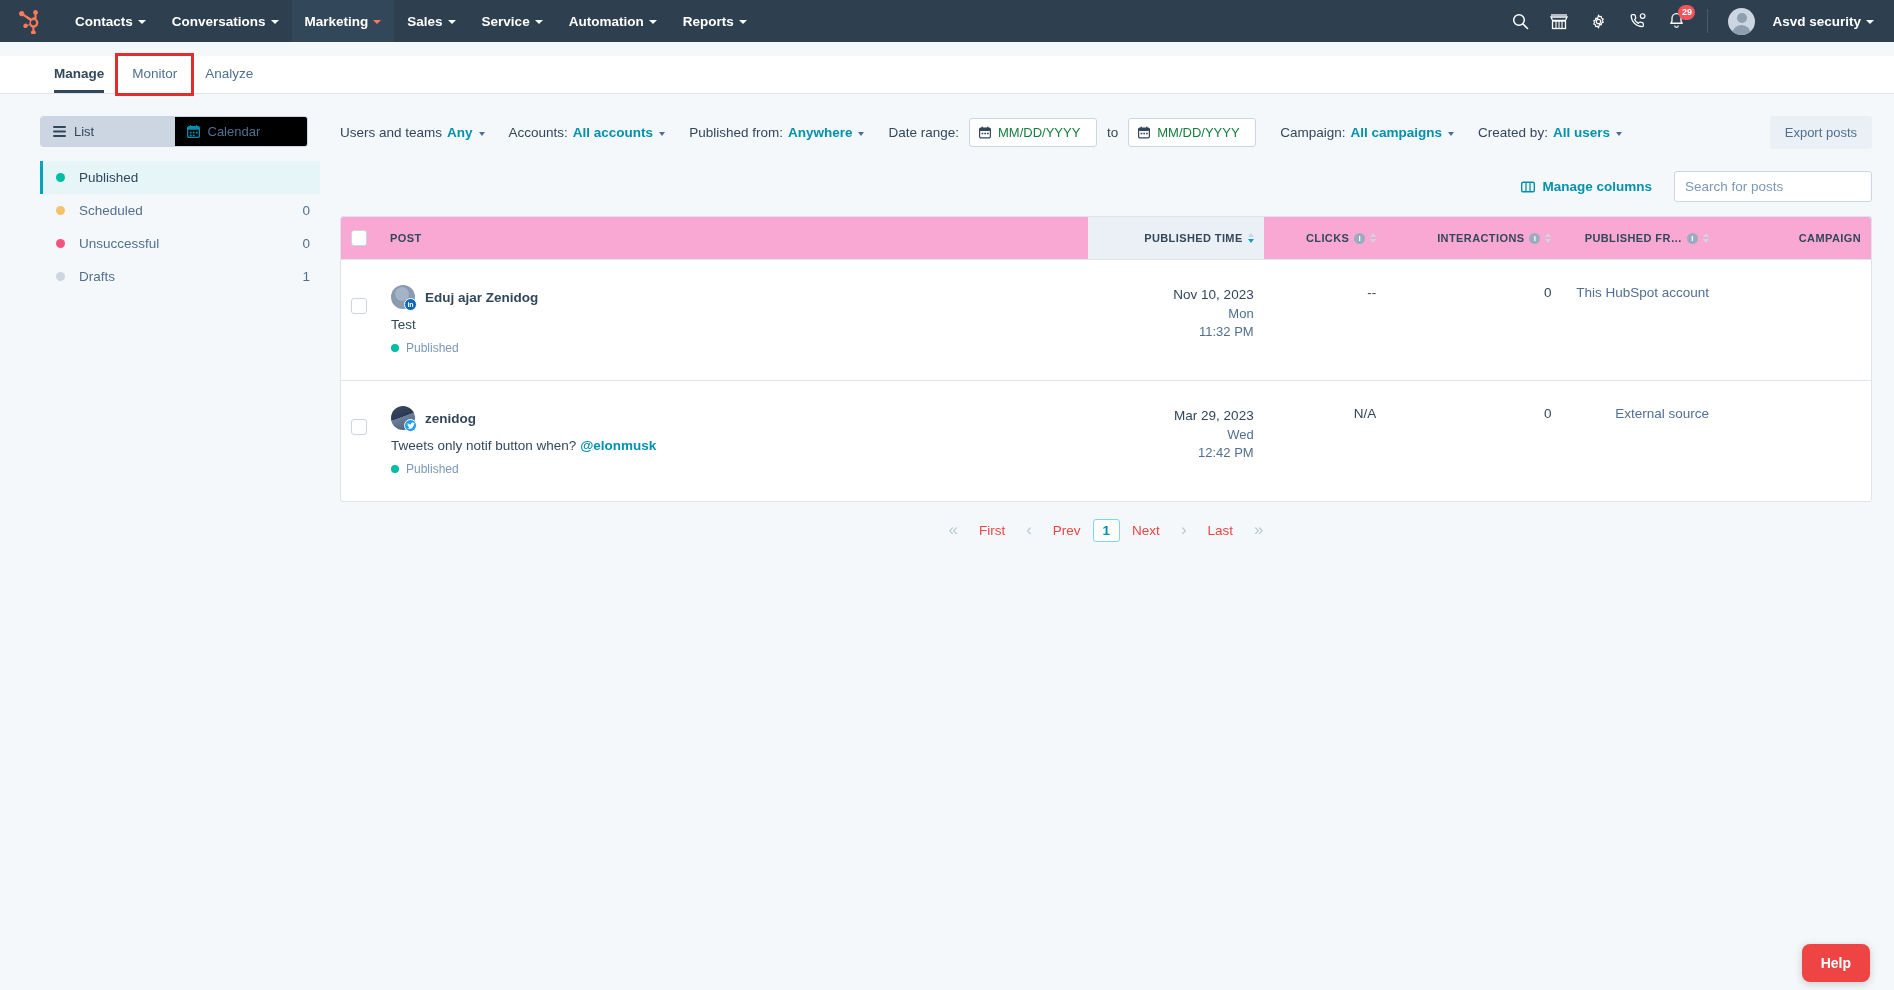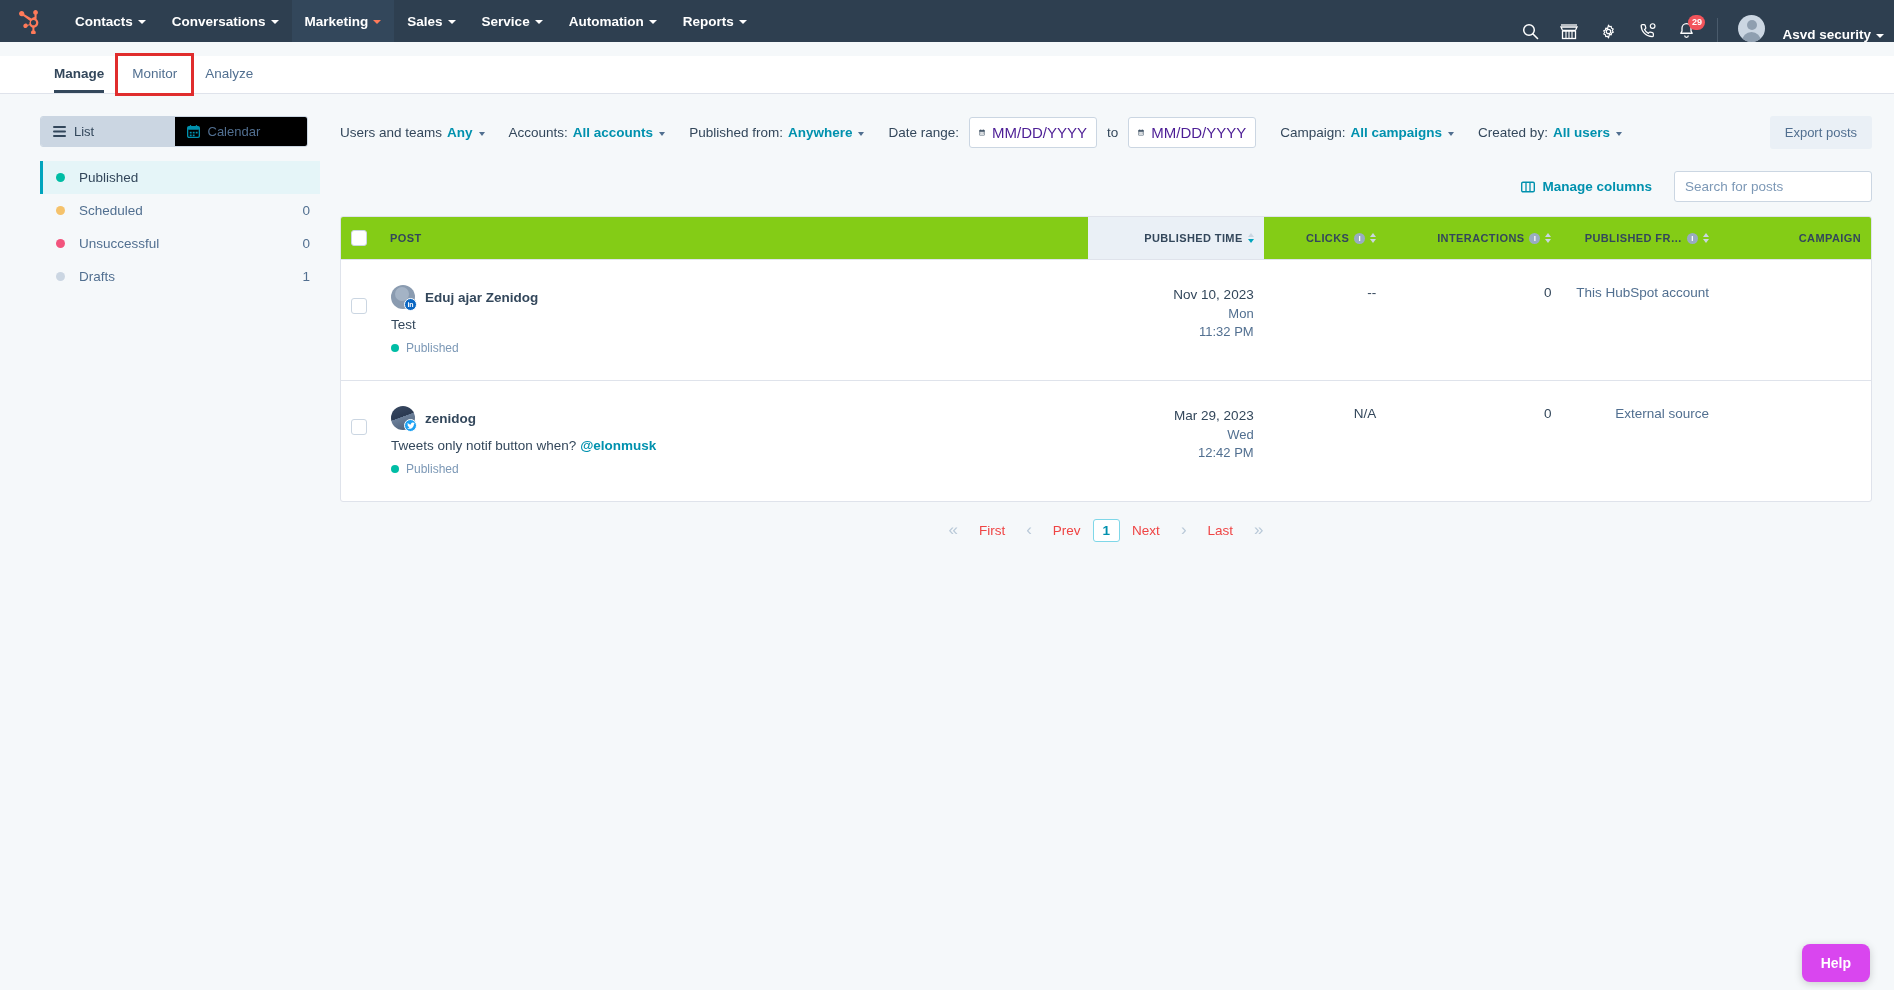--- a/index.html
+++ b/index.html
@@ -30,22 +30,22 @@
     white-space: nowrap;
   }
   .nav-item.active { background: #33475b; }
   .caret {
     width: 0; height: 0; border-left: 4px solid transparent;
     border-right: 4px solid transparent; border-top: 4.5px solid #ffffff;
     margin-top: 2px;
   }
   .nav-item.active .caret { border-top-color: #ff7a59; }
   .nav-right {
-    margin-left: auto; display: flex; align-items: flex-end;
-    padding-right: 10px; gap: 17px;
+    margin-left: auto; display: flex; align-items: center;
+    padding-right: 20px; gap: 17px;
   }
   .nav-icon {
     width: 22px; height: 22px; display: flex; align-items: center;
     justify-content: center; cursor: pointer; position: relative;
     color: #ffffff;
   }
   .badge {
     position: absolute; top: -5px; right: -8px;
     background: #f2545b; color: #fff; font-size: 9px; font-weight: bold;
     border-radius: 9px; min-width: 17px; height: 15px; line-height: 15px;
@@ -124,21 +124,21 @@
   .fcaret {
     width: 0; height: 0; border-left: 3.5px solid transparent;
     border-right: 3.5px solid transparent; border-top: 4px solid #516f90;
     margin-left: 1px; margin-top: 2px;
   }
   .date-input {
     display: flex; align-items: center; gap: 7px;
     border: 1px solid #cbd6e2; border-radius: 3px; background: #fff;
     padding: 6px 9px; width: 128px; cursor: text;
   }
-  .date-input .ph { font-size: 15px; color: #4c1d95; }
+  .date-input .ph { font-size: 13px; color: #15803d; }
   .to-word { font-size: 13.5px; color: #33475b; margin: 0 10px; }
   .export-btn {
     margin-left: auto; background: #eaf0f6; color: #516f90;
     border: 1px solid transparent; border-radius: 3px;
     font-size: 13px; padding: 8px 14px; cursor: pointer;
   }
 
   .tools-row { display: flex; align-items: center; margin-top: 22px; }
   .manage-cols {
     margin-left: auto; display: flex; align-items: center; gap: 7px;
@@ -155,21 +155,21 @@
   }
   .search-wrap input::placeholder { color: #7c98b6; }
 
   
   .table-card {
     margin-top: 14px; background: #ffffff;
     border: 1px solid #dfe3eb; border-radius: 3px; overflow: hidden;
   }
   table { width: 100%; border-collapse: collapse; table-layout: fixed; }
   thead th {
-    background: #84cc16; font-size: 11px; font-weight: bold;
+    background: #f9a8d4; font-size: 11px; font-weight: bold;
     color: #33475b; letter-spacing: 0.4px; text-transform: uppercase;
     padding: 13px 10px; text-align: left; border-bottom: 1px solid #dfe3eb;
     vertical-align: middle; white-space: nowrap;
   }
   th.sorted { background: #eaf0f6; }
   .th-inner { display: flex; align-items: center; gap: 5px; }
   .th-inner.right { justify-content: flex-end; }
   .info-i {
     width: 11px; height: 11px; border-radius: 50%; background: #99acc2;
     color: #fff; font-size: 8px; font-weight: bold; line-height: 11px;
@@ -230,21 +230,21 @@
   .pg.chev { font-size: 17px; color: #b9c9d8; }
   .pg-num {
     border: 1px solid #7fd7e8; color: #0091ae; background: #fff;
     border-radius: 3px; padding: 3px 9px; font-size: 13.5px; cursor: pointer;
     font-weight: bold;
   }
 
   
   .help-btn {
     position: absolute; right: 24px; bottom: 22px;
-    background: #d946ef; color: #fff; border-radius: 8px;
+    background: #ef4444; color: #fff; border-radius: 8px;
     padding: 11px 19px; font-size: 14px; font-weight: bold;
     cursor: pointer; box-shadow: 0 2px 8px rgba(0,0,0,0.18);
   }
   svg { display: block; }
 </style>
 </head>
 <body>
 
 <div class="topnav">
   <div class="logo-wrap">

